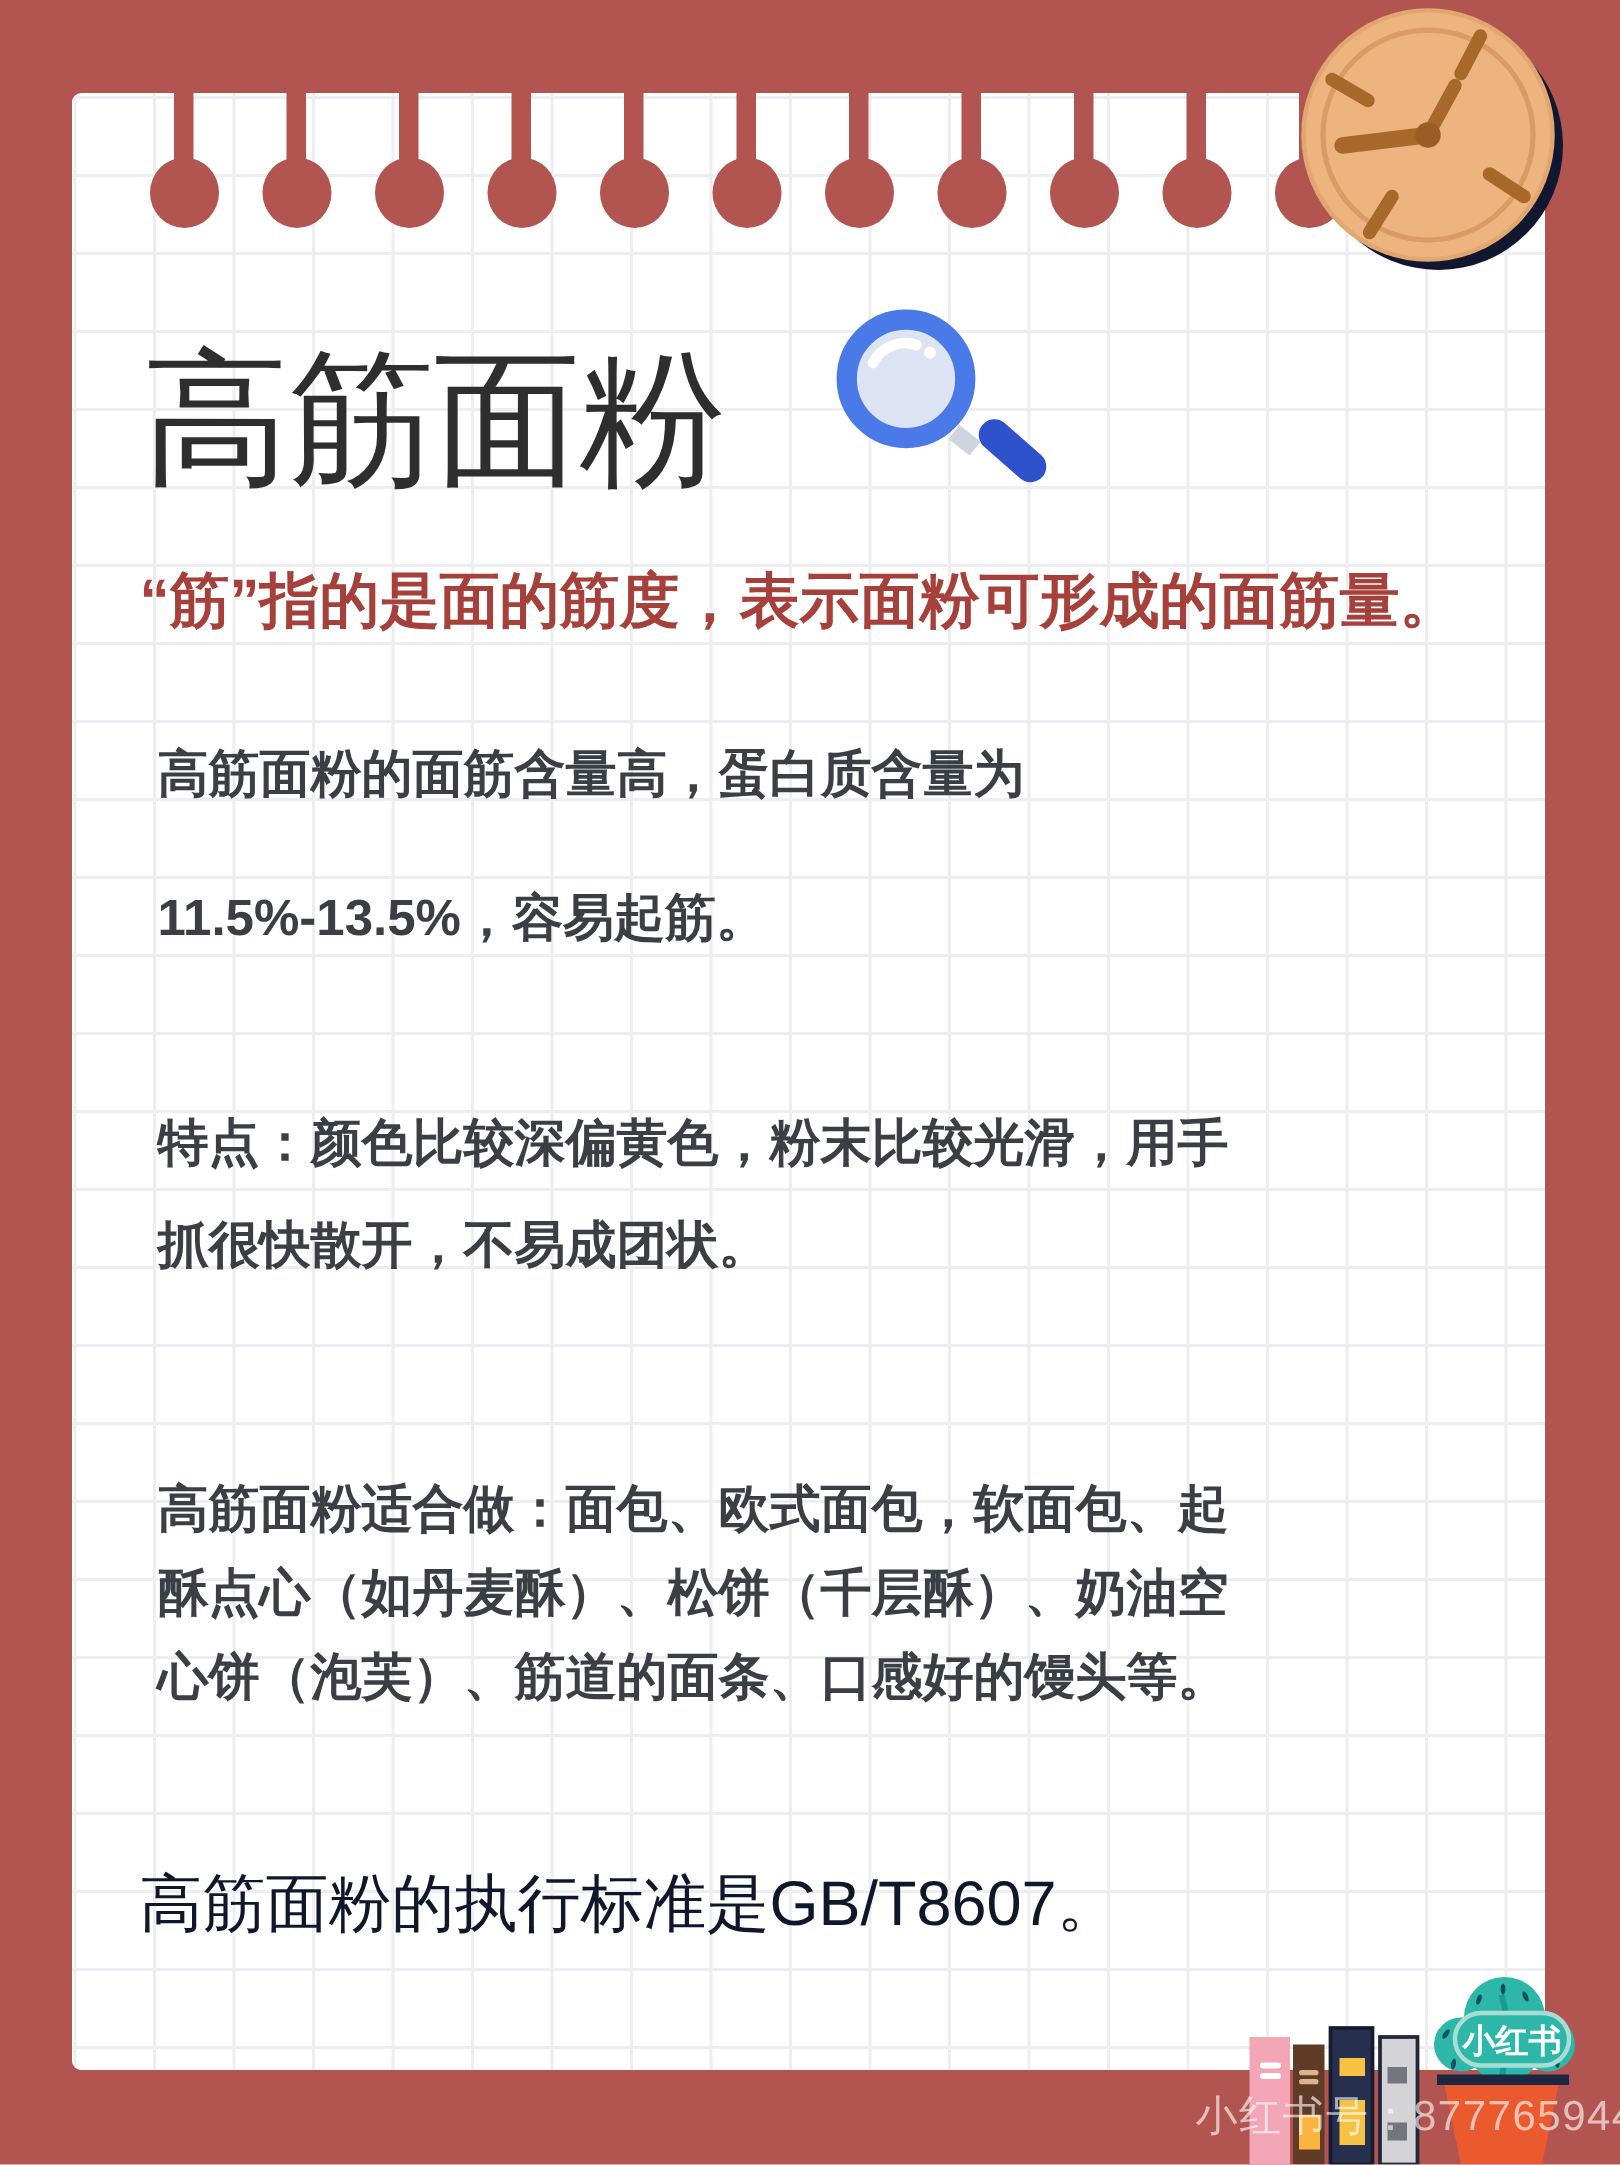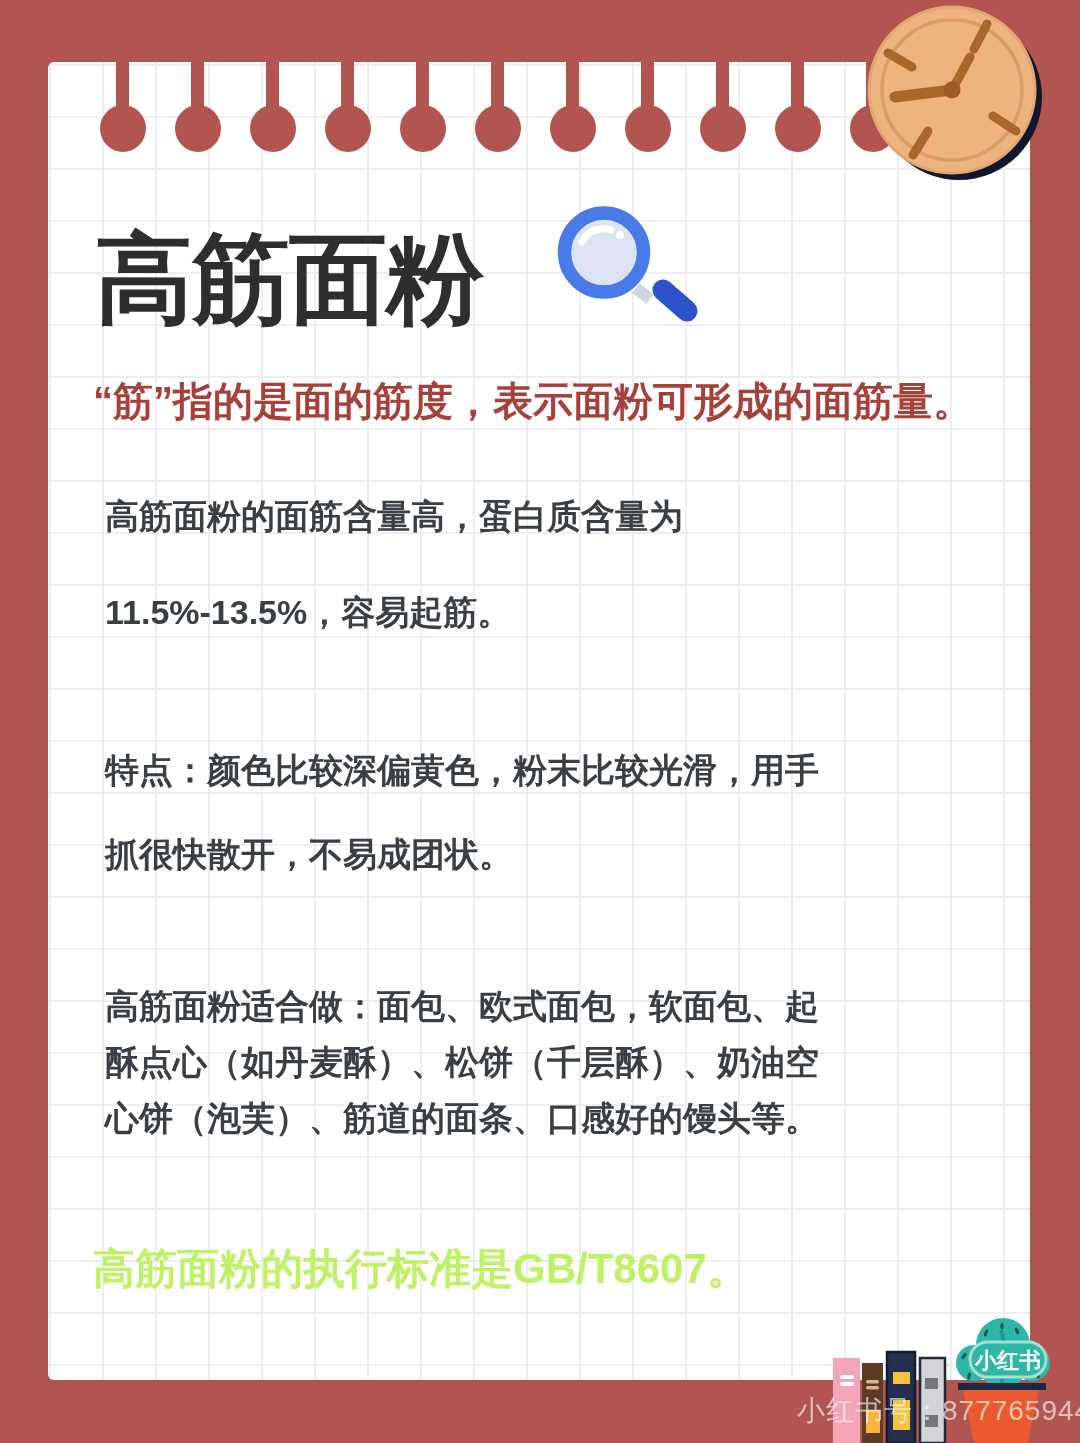--- a/index.html
+++ b/index.html
@@ -26,40 +26,40 @@
     content:"";position:absolute;left:16px;top:0;width:13px;height:50px;
     background:#b25551;border-radius:0 0 4px 4px;
   }
   .pin::after{
     content:"";position:absolute;left:0;top:43px;width:46px;height:47px;
     background:#b25551;border-radius:50%;
   }
   .icon-svg{position:absolute;}
   .title{
     position:absolute;left:95px;top:228px;
-    font-size:98px;line-height:1.05;font-weight:700;
+    font-size:98px;line-height:1.05;font-weight:400;
     color:#2e2e2e;letter-spacing:-1px;white-space:nowrap;
   }
   .subtitle{
     position:absolute;left:93px;top:375px;
     font-size:40px;line-height:52px;font-weight:700;
     color:#a5403b;white-space:pre-line;
   }
   .para{
     position:absolute;left:105px;width:900px;
     font-size:34px;font-weight:600;color:#3a3e45;
     white-space:pre-line;
   }
   .para-intro{top:468px;line-height:96px;}
-  .para-features{top:728px;line-height:84px;}
+  .para-features{top:728px;line-height:68px;}
   .para-uses{top:978px;line-height:56px;}
   .para-standard{
     position:absolute;left:93px;top:1227px;
-    font-size:42px;line-height:84px;font-weight:700;
-    color:#bef264;white-space:nowrap;
+    font-size:42px;line-height:84px;font-weight:400;
+    color:#0f172a;white-space:nowrap;
   }
   .watermark{
     position:absolute;left:797px;top:1392px;
     font-size:28px;font-weight:500;letter-spacing:1px;
     color:rgba(255,255,255,0.62);
     z-index:30;white-space:nowrap;
   }
   .illustration{z-index:20;}
   .clock{z-index:15;}
   .badge-text{

